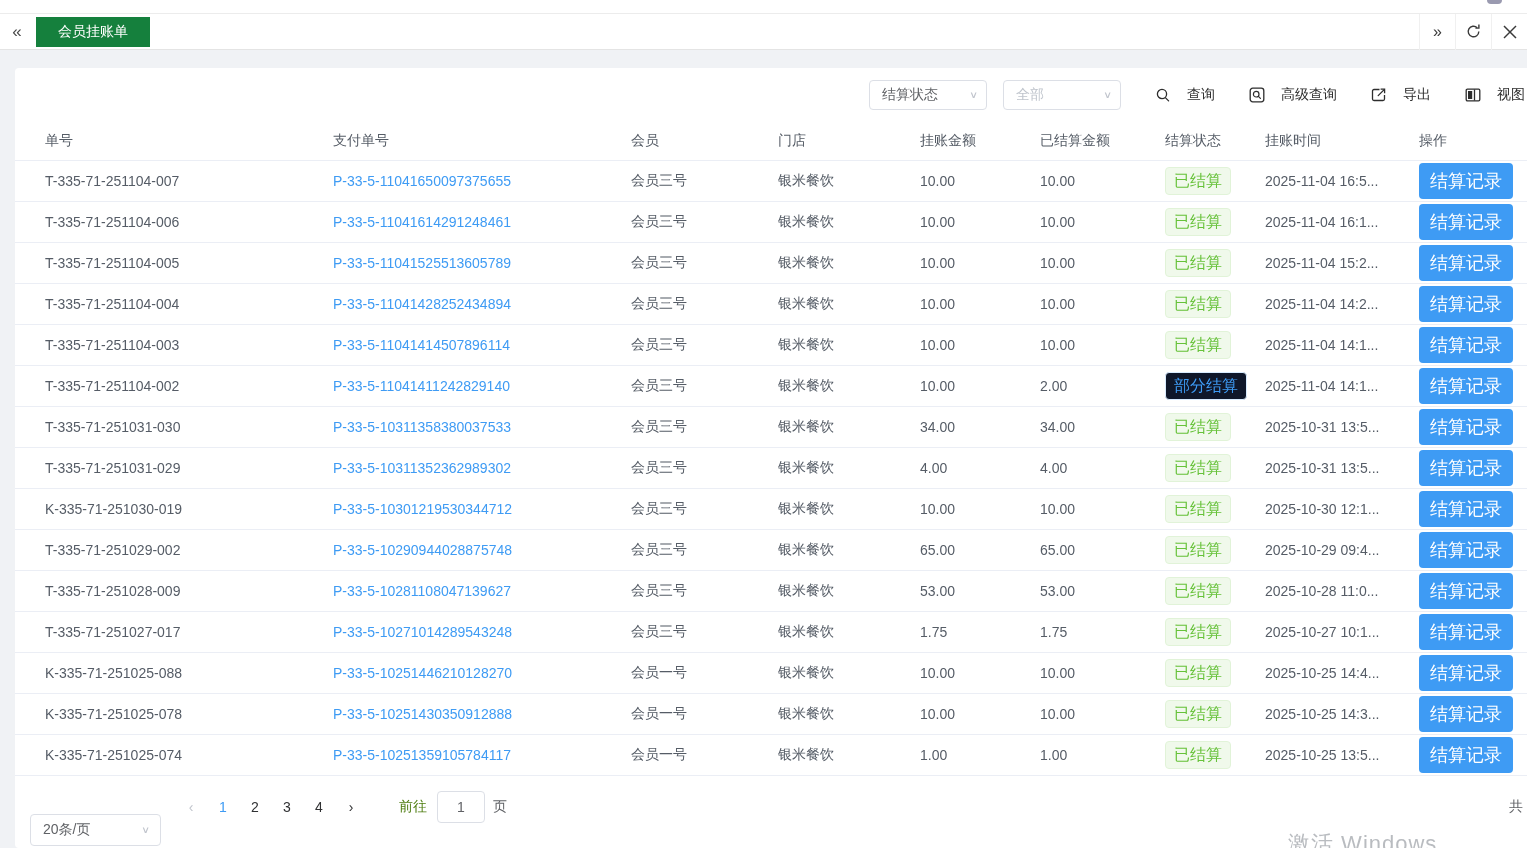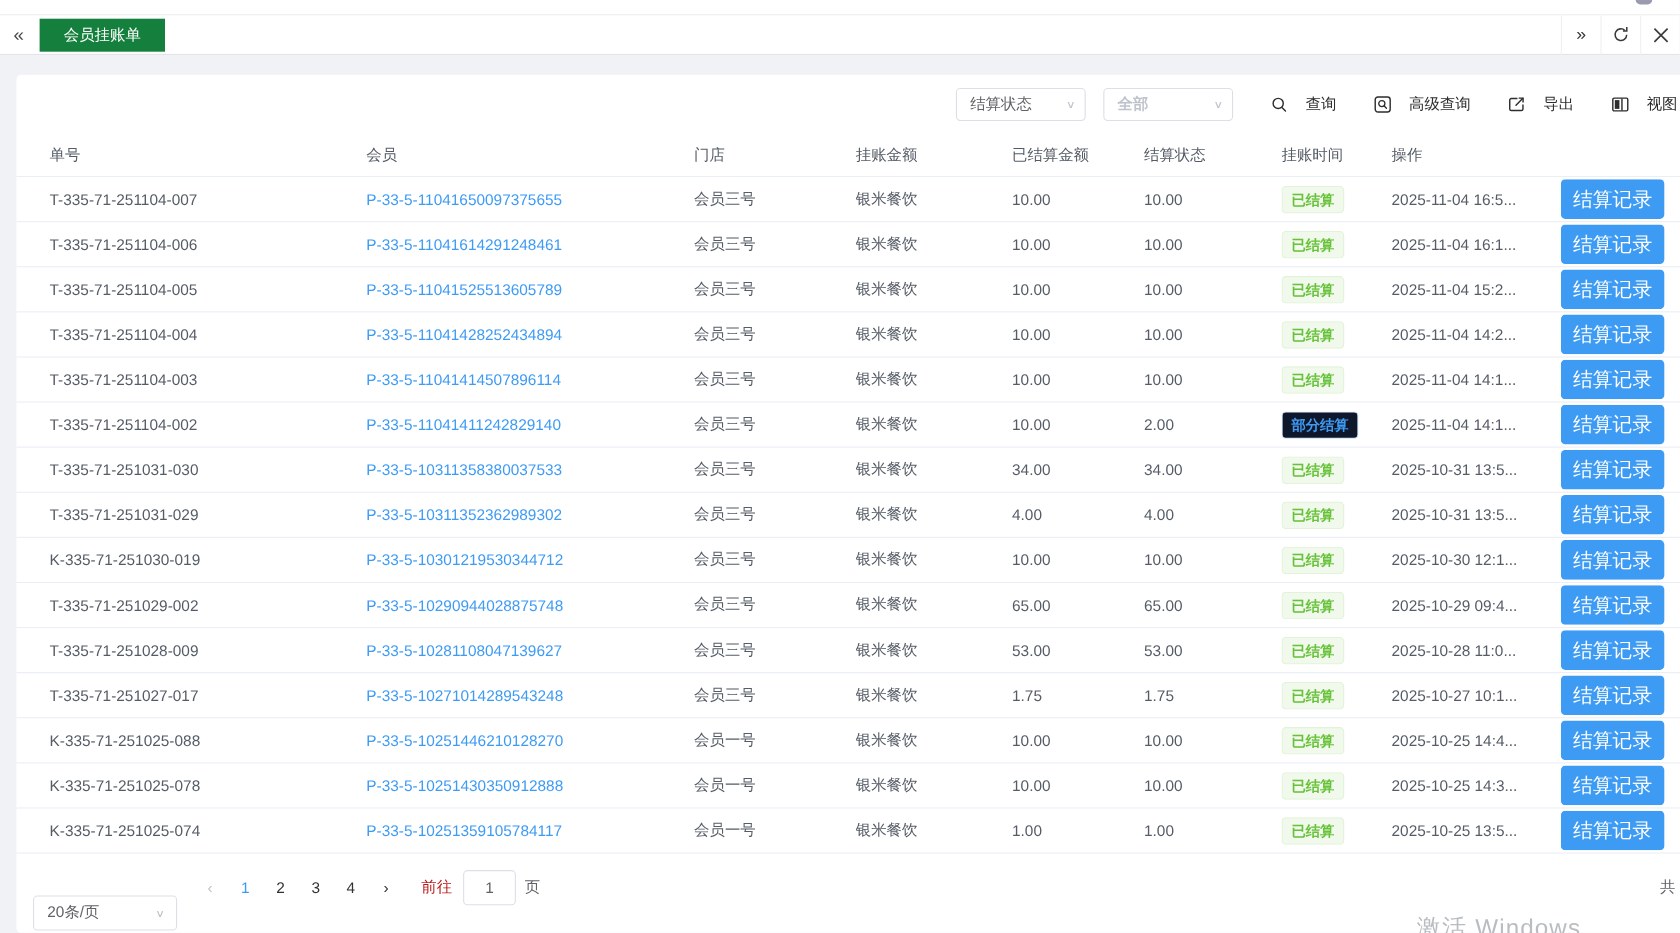--- a/index.html
+++ b/index.html
@@ -16,48 +16,48 @@
   .tb-seg { width:36px; display:flex; align-items:center; justify-content:center; border-left:1px solid #f0f0f0; color:#3a3a3a; cursor:pointer; font-size:16px; }
   .tb-seg svg { display:block; }
 
   
   .card { position:absolute; left:15px; top:68px; width:1520px; height:780px; background:#fff; border-radius:4px; }
 
   
   .toolbar { height:54px; display:flex; align-items:center; justify-content:flex-end; padding-right:10px; gap:0; }
   .select { width:118px; height:30px; border:1px solid #dcdfe6; border-radius:4px; display:flex; align-items:center; padding:0 8px 0 12px; margin-left:16px; cursor:pointer; background:#fff; }
   .select .sel-text { flex:1; color:#606266; }
-  .select .sel-text.placeholder { color:#bfc4cc;font-weight:bold; }
+  .select .sel-text.placeholder { color:#bfc4cc; }
   .select .chev { color:#c0c4cc; font-size:12px; transform:scaleY(.8); }
   .tool-btn { display:flex; align-items:center; gap:16px; margin-left:34px; color:#2d2d2d; cursor:pointer; white-space:nowrap; }
   .tool-btn svg { display:block; color:#2d2d2d; }
 
   
   .table { width:100%; }
   .tr { display:grid; grid-template-columns:288px 298px 147px 142px 120px 125px 100px 154px auto;
         align-items:center; padding-left:30px; border-bottom:1px solid #ebeef5; min-height:41px; }
   .thead .tr { min-height:39px; border-bottom:1px solid #ebeef5; }
   .th { color:#909399; font-weight:500; font-size:14px; }
   .td { font-size:14px; color:#555c66; overflow:hidden; white-space:nowrap; }
   a.link { color:#3e9bf4; text-decoration:none; cursor:pointer; }
-  .badge { display:inline-block; font-size:13px; line-height:1; padding:5px 8px; border-radius:4px; border:1px solid transparent;font-weight:bold; }
+  .badge { display:inline-block; font-size:16px; line-height:1; padding:5px 8px; border-radius:4px; border:1px solid transparent; }
   .badge-success { color:#67c23a; background:#f0f9eb; border-color:#e1f3d8; }
   .badge-info { color:#3e9bf4; background:#0f172a; border-color:#d9ecff; }
   .btn-primary { background:#3e9bf4; color:#fff; border:none; border-radius:4px; font-size:18px; padding:6px 11px; cursor:pointer; font-family:inherit; }
 
   
   .pager { position:relative; display:flex; align-items:center; margin:14px 0 0 15px; height:34px; }
   .page-size { width:131px; height:32px; border:1px solid #dcdfe6; border-radius:4px; display:flex; align-items:center; padding:0 10px 0 12px; cursor:pointer; color:#606266;margin-top:46px; }
   .page-size .chev { margin-left:auto; color:#c0c4cc; font-size:12px; transform:scaleY(.8); }
   .pg-arrow { width:32px; text-align:center; font-size:14px; cursor:pointer; }
   .pg-prev { color:#c0c4cc; margin-left:14px; }
   .pg-next { color:#303133; }
   .page-num { width:32px; text-align:center; color:#303133; cursor:pointer; font-weight:500; }
   .page-num.active { color:#3e9bf4; }
-  .goto-label { margin-left:16px; color:#b91c1c; }
+  .goto-label { margin-left:32px; color:#4d7c0f; }
   .goto-input { width:48px; height:32px; border:1px solid #dcdfe6; border-radius:4px; text-align:center; margin:0 8px 0 10px; color:#606266; font-size:14px; font-family:inherit; }
   .pg-total { position:absolute; left:1479px; top:8px; color:#606266; white-space:nowrap; }
 
   .watermark { position:absolute; left:1288px; top:829px; color:#b9bcc0; font-size:22px; letter-spacing:1px; pointer-events:none; }
 </style>
 </head>
 <body>
 
 <div class="top-strip">
   <div class="top-artifact"></div>
@@ -138,20 +138,21 @@
           </svg>
       </span>
       <span>视图</span>
     </div>
   </div>
 
   <div class="table">
     <div class="thead">
       <div class="tr" id="table-header">
           <div class="td th">单号</div>
+          <div class="td th">支付单号</div>
           <div class="td th">会员</div>
           <div class="td th">门店</div>
           <div class="td th">挂账金额</div>
           <div class="td th">已结算金额</div>
           <div class="td th">结算状态</div>
           <div class="td th">挂账时间</div>
           <div class="td th">操作</div>
         </div>
     </div>
     <div class="tbody" id="table-body">

